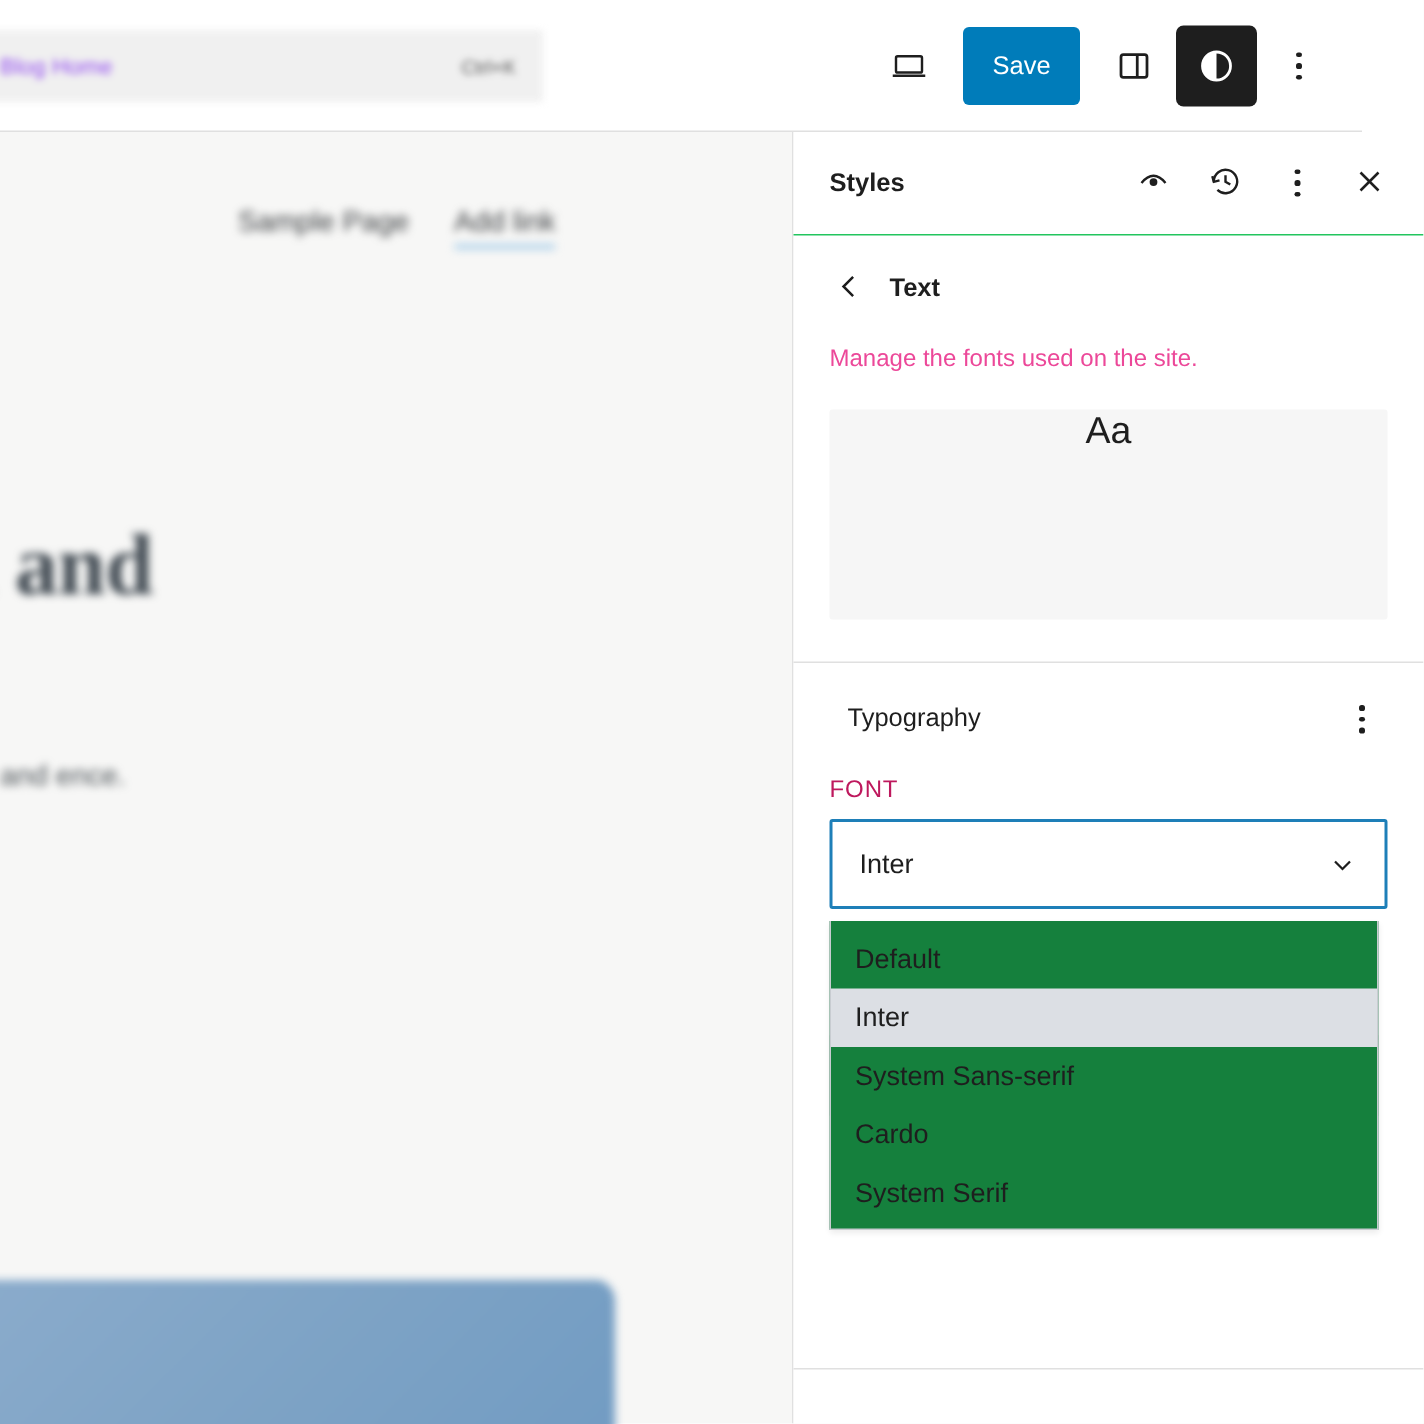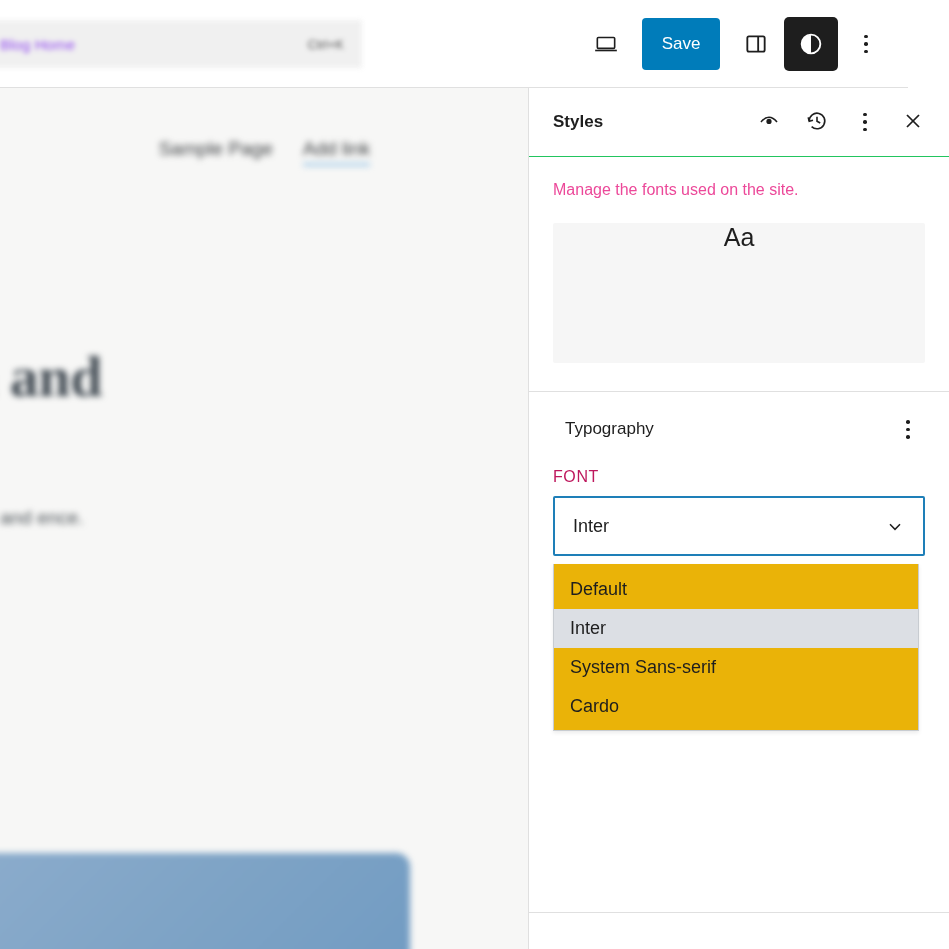--- a/index.html
+++ b/index.html
@@ -288,21 +288,21 @@
     color: #1e1e1e;
     display: flex;
     align-items: center;
   }
 
   
   .dropdown {
     position: absolute;
     left: 24px; top: 172px;
     width: 366px;
-    background: #eab308;
+    background: #15803d;
     border: 1px solid #c8ccd1;
     border-top: none;
     z-index: 20;
     padding: 6px 0 4px 0;
     box-shadow: 0 2px 4px rgba(0,0,0,.08);
   }
   .dd-option {
     height: 39px;
     display: flex;
     align-items: center;
@@ -475,20 +475,30 @@
               <line x1="18" y1="6" x2="6" y2="18"></line>
             </svg>
           </span>
         </button>
 
       </div>
     </div>
 
     <div class="sb-section">
 
+      <div class="sb-back-row">
+        <button class="back-btn">
+          <span>
+            <svg width="22" height="22" viewBox="0 0 24 24" fill="none" stroke="currentColor" stroke-width="1.8">
+              <polyline points="15,5 8,12 15,19"></polyline>
+            </svg>
+          </span>
+        </button>
+        <span class="sb-subtitle">Text</span>
+      </div>
 
       <div class="sb-desc">Manage the fonts used on the site.</div>
 
       <div class="font-preview">
         <span>Aa</span>
       </div>
 
     </div>
 
     <div class="typo-section">
@@ -531,20 +541,21 @@
             <button class="step-btn">−</button>
           </span>
         </div>
       </div>
 
       <div class="dropdown">
         <div class="dd-option">Default</div>
         <div class="dd-option selected">Inter</div>
         <div class="dd-option">System Sans-serif</div>
         <div class="dd-option">Cardo</div>
+        <div class="dd-option">System Serif</div>
       </div>
 
     </div>
 
     <div class="sb-bottom-rule"></div>
 
   </div>
 
 </div>
 

